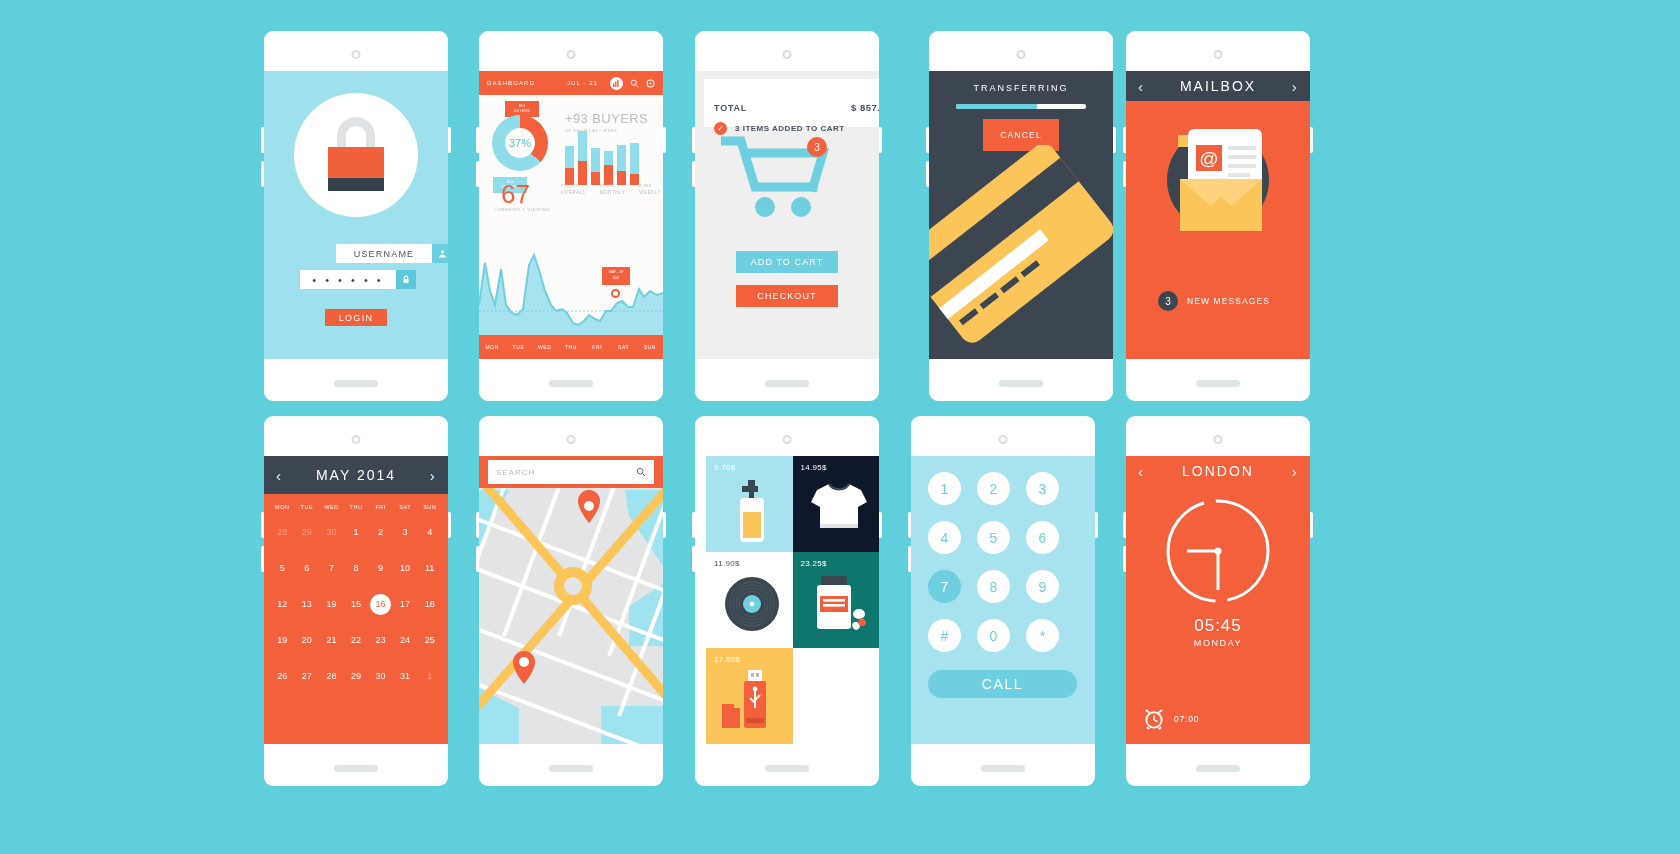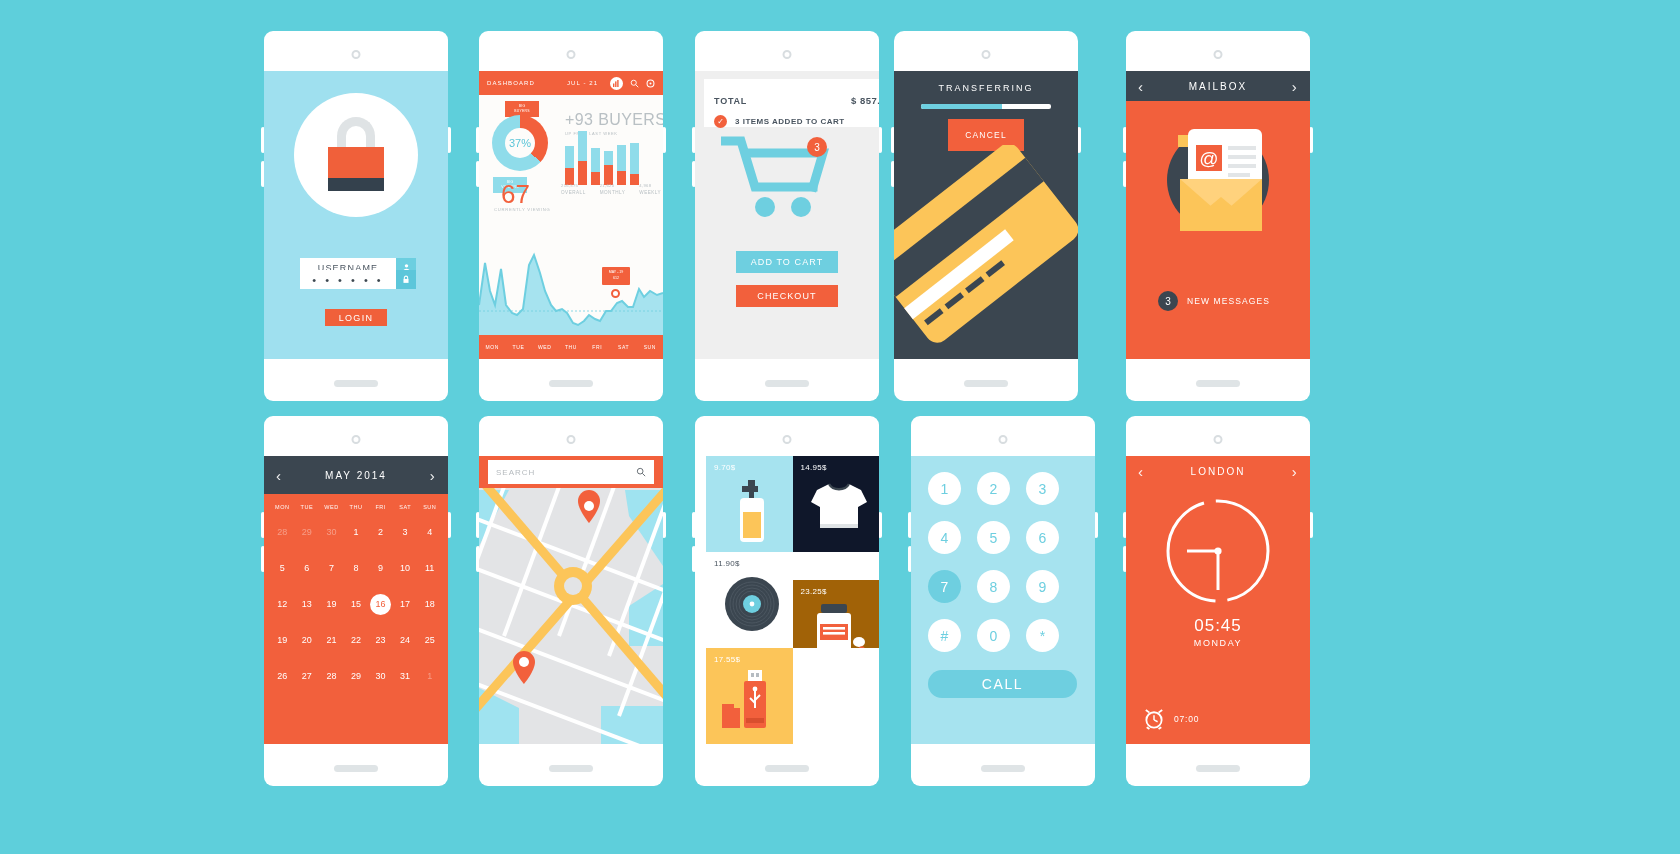--- a/index.html
+++ b/index.html
@@ -49,21 +49,21 @@
   .btn-vol-dn { left: -3px; top: 130px; width: 4px; height: 26px; }
   .btn-pwr    { right: -3px; top: 96px; width: 4px; height: 26px; }
 
   
   .fill { position: absolute; inset: 0; }
   .navbar {
     height: 30px; display: flex; align-items: center;
     justify-content: space-between; padding: 0 12px;
     color: #fff; letter-spacing: 1.2px;
   }
-  .navbar .title { font-size: 10px; font-weight: 400; letter-spacing: 2px; }
+  .navbar .title { font-size: 14px; font-weight: 400; letter-spacing: 2px; }
   .chev { font-size: 15px; line-height: 1; opacity: .92; font-weight: 300;}
 
   
   .login { background: #9fe0ef; }
   .login .disc {
     position: absolute; top: 22px; left: 50%; transform: translateX(-50%);
     width: 124px; height: 124px; border-radius: 50%; background: #fff;
   }
   .lock-shackle {
     position: absolute; top: 46px; left: 50%; transform: translateX(-50%);
@@ -124,21 +124,21 @@
   }
   .tag {
     position: absolute; font-size: 3.4px; color: #fff; letter-spacing:.3px;
     text-align: center; line-height: 1.5; padding: 3px 0; width: 34px;
   }
   .tag.orange { background: #f2603c; left: 26px; top: 30px; }
   .tag.blue   { background: #8fdcea; left: 14px; top: 106px; }
   .buyers {
     position: absolute; left: 86px; top: 40px;
   }
-  .buyers .big { font-size: 16px; color: #f2603c; letter-spacing:.4px;}
+  .buyers .big { font-size: 13px; color: #f2603c; letter-spacing:.4px;}
   .buyers .big span { color: #b9c0c4; }
   .buyers .sub { font-size: 4px; color: #b9c0c4; letter-spacing: .6px; margin-top:2px;}
   .bars { position: absolute; left: 86px; top: 60px; display: flex; gap: 4px; align-items: flex-end;}
   .bar { width: 9px; display:flex; flex-direction: column; justify-content: flex-end;}
   .bar .top { background: #8fdcea; }
   .bar .bot { background: #f2603c; }
   .stat-num {
     position: absolute; left: 22px; top: 108px;
     font-size: 26px; color: #f2603c; font-weight: 400;
   }
@@ -164,21 +164,21 @@
   }
   .tip-dot {
     position: absolute; left: 132px; top: 218px; width: 9px; height: 9px;
     border-radius: 50%; background: #fff; border: 2.5px solid #f2603c;
   }
 
   
   .cart { background: #efefef; }
   .cart-head {
     position: absolute; top: 8px; left: 9px; width: 198px; height: 48px;
-    background: #fff; padding: 8px 10px;
+    background: #fff; padding: 15px 10px;
   }
   .cart-head .row1 { display: flex; justify-content: space-between; align-items: baseline;}
   .cart-head .total { font-size: 9px; color: #4a5560; letter-spacing: .8px; font-weight: 600;}
   .cart-head .price { font-size: 9.5px; color: #4a5560; letter-spacing: .5px; font-weight: 600; margin-top: 8px;}
   .cart-head .row2 { display: flex; align-items: center; gap: 8px; margin-top: 9px;}
   .check {
     width: 13px; height: 13px; border-radius: 50%; background: #f2603c;
     color: #fff; font-size: 8px; display: flex; align-items: center; justify-content: center;
   }
   .cart-head .items { font-size: 8px; color: #4a5560; letter-spacing:.5px; font-weight: 600;}
@@ -267,21 +267,21 @@
   .products { display: grid; grid-template-columns: 1fr 1fr; grid-template-rows: repeat(3, 1fr); height: 288px; padding-left: 11px;}
   .pcell { position: relative; overflow: hidden; }
   .pcell .price {
     position: absolute; top: 7px; left: 8px; font-size: 8px; color: #fff;
     letter-spacing: .3px;
   }
   .pcell.light .price { color: #4a5560; }
   .p1 { background: #a6e3ef; }
   .p2 { background: #0f172a; }
   .p3 { background: #ffffff; }
-  .p4 { background: #a16207; margin-top: 28px; }
+  .p4 { background: #0f766e; }
   .p5 { background: #fcc559; }
   .p6 { background: #a6e3ef; }
 
   
   .dialer { background: #a6e3ef; }
   .keys {
     position: absolute; top: 16px; left: 17px;
     display: grid; grid-template-columns: repeat(3, 33px);
     grid-gap: 16px 16px;
   }
@@ -325,21 +325,21 @@
     <div class="speaker"></div>
     <div class="btn-side btn-vol-up"></div>
     <div class="btn-side btn-vol-dn"></div>
     <div class="btn-side btn-pwr"></div>
     <div class="screen login">
       <div class="disc"></div>
       <div class="lock-shackle"></div>
       <div class="lock-body"></div>
       <div class="lock-base"></div>
 
-      <div class="field-row" style="top:187px;">
+      <div class="field-row" style="top:173px;margin-left:36px;">
         <div class="field-box">USERNAME</div>
         <div class="field-icon">
           <svg width="9" height="9" viewBox="0 0 16 16">
               <circle cx="8" cy="5" r="3" fill="#fff"></circle>
               <path d="M2 15c0-3.3 2.7-5 6-5s6 1.7 6 5z" fill="#fff"></path>
             </svg>
         </div>
       </div>
 
       <div class="field-row" style="top:199px;">
@@ -492,21 +492,21 @@
         <circle cx="80" cy="72" r="10" fill="#6ecfe0"></circle>
       </svg>
       <div class="badge3">3</div>
 
       <div class="cta add">ADD TO CART</div>
       <div class="cta checkout">CHECKOUT</div>
     </div>
     <div class="homebar"></div>
   </div>
 
-  <div class="phone" style="left:894px; top:31px;border-radius:10px;">
+  <div class="phone" style="left:929px; top:31px;">
     <div class="speaker"></div>
     <div class="btn-side btn-vol-up"></div>
     <div class="btn-side btn-vol-dn"></div>
     <div class="btn-side btn-pwr"></div>
     <div class="screen transfer">
       <div class="ttl">TRANSFERRING</div>
       <div class="progress">
         <div class="fillbar" id="progfill" style="width: 62%;"></div>
       </div>
       <div class="cancel">CANCEL</div>

